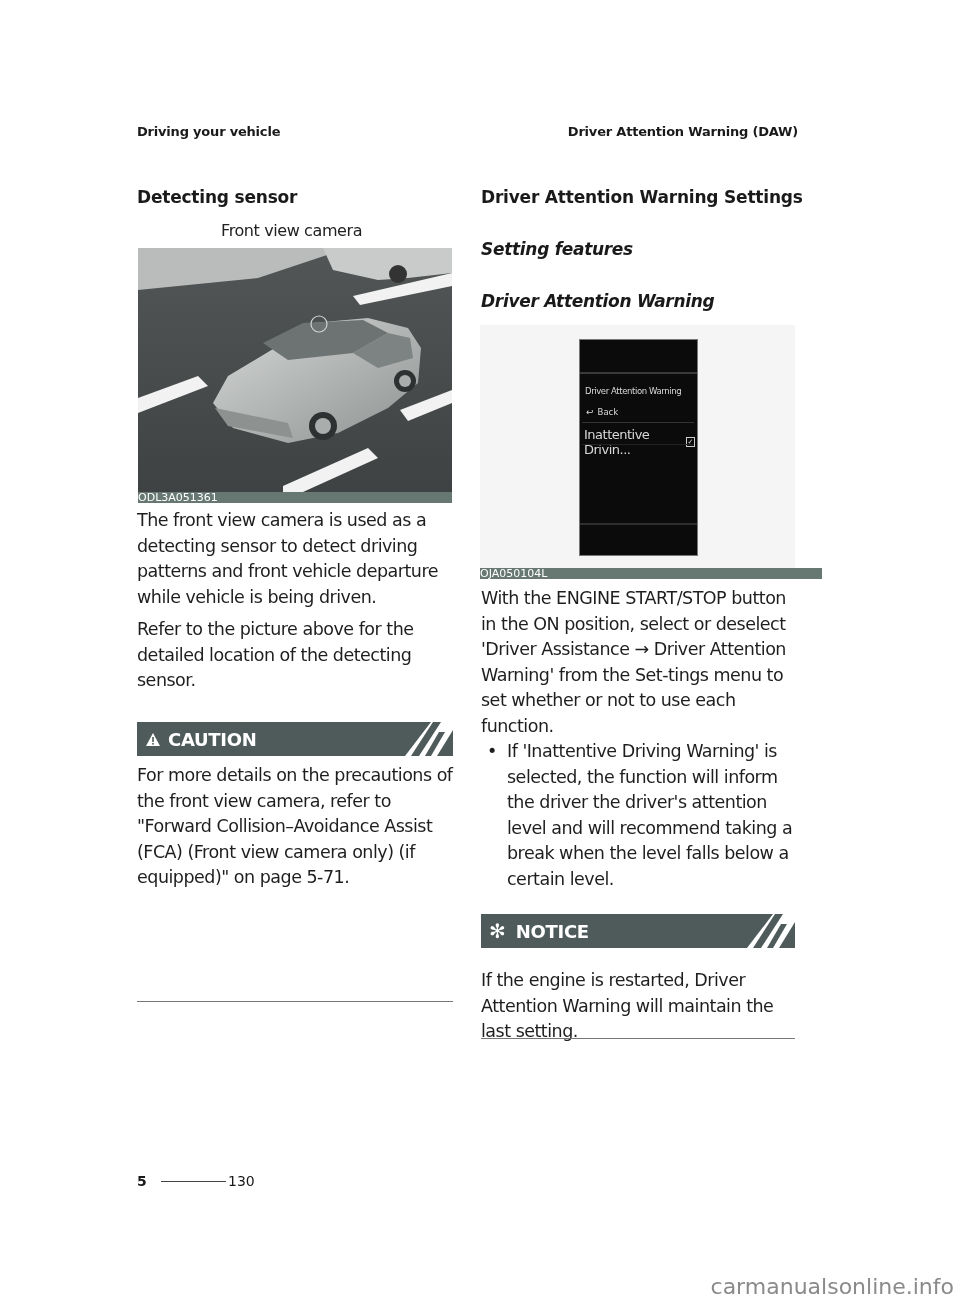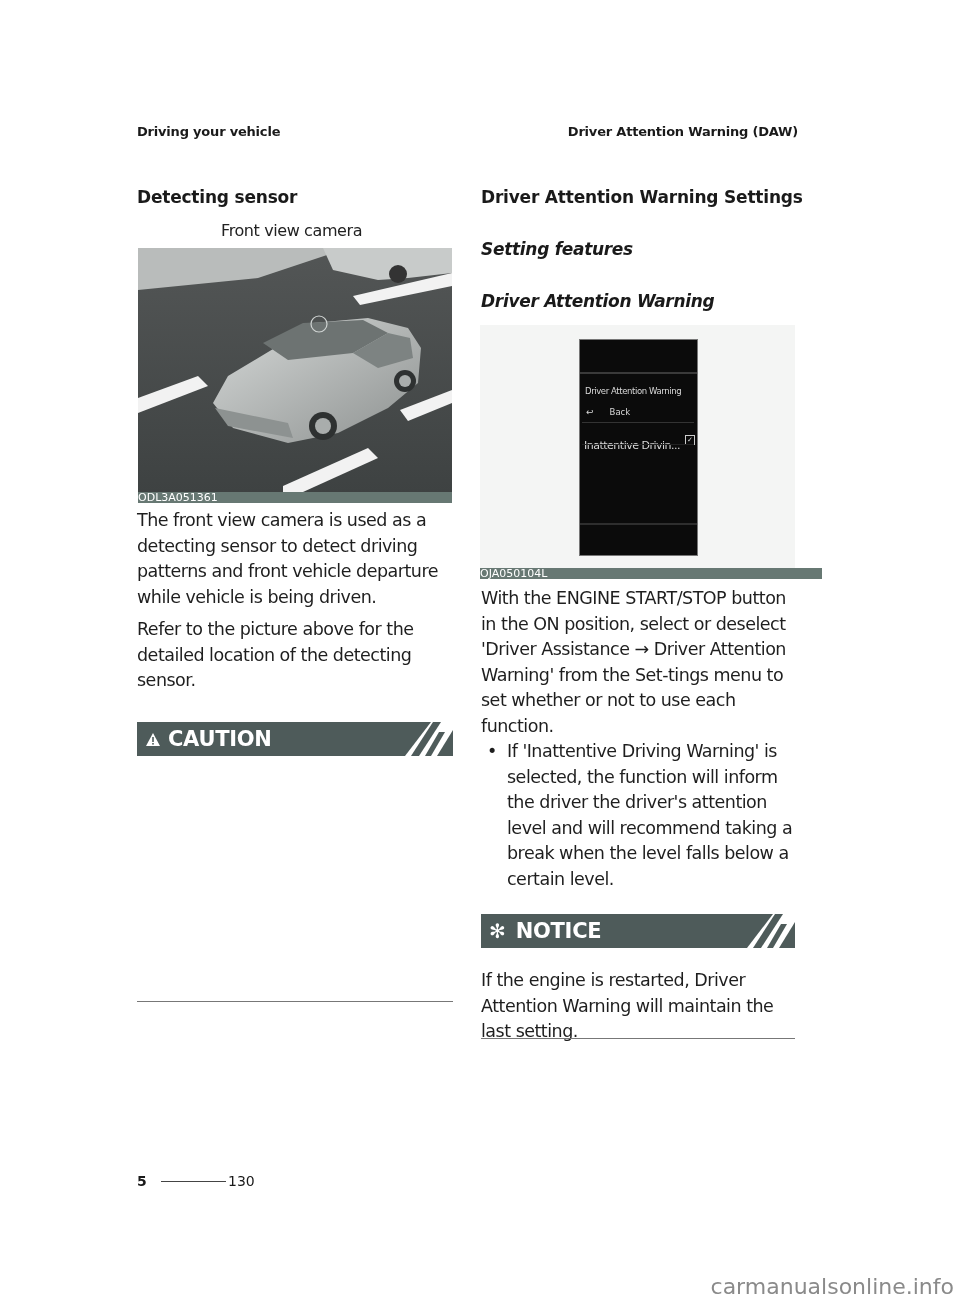--- a/index.html
+++ b/index.html
@@ -5,21 +5,21 @@
   html,body{margin:0;padding:0;background:#fff;}
   body{width:960px;height:1303px;position:relative;overflow:hidden;font-family:"DejaVu Sans",sans-serif;color:#1a1a1a;}
   .abs{position:absolute;}
   .hdr{font-family:"DejaVu Sans",sans-serif;font-weight:bold;font-size:13px;letter-spacing:-0.2px;top:124px;}
   .h2{font-weight:bold;font-size:17px;letter-spacing:-0.2px;}
   .h3i{font-weight:bold;font-style:italic;font-size:17px;letter-spacing:-0.3px;}
   .body{font-size:17.5px;line-height:25.5px;letter-spacing:-0.5px;color:#1e1e1e;}
   .body p{margin:0 0 7px 0;}
   .caption{background:#677873;color:#fff;font-size:11px;text-align:left;line-height:11px;height:11px;}
   .banner{background:#4e5b5a;color:#fff;height:34px;display:flex;align-items:center;overflow:hidden;}
-  .banner .t{font-weight:bold;font-size:21px;letter-spacing:-0.3px;}
+  .banner .t{font-weight:bold;font-size:18px;letter-spacing:-0.3px;}
   .stripes{position:absolute;right:0;top:0;width:48px;height:34px;}
   .rule{height:1px;background:#777;}
   .bullet{display:flex;}
   .bullet .dot{width:26px;flex:none;padding-left:6px;box-sizing:border-box;}
   .screen{background:#0b0b0b;}
   .screen .txt{color:#d9d9d9;font-size:8.5px;font-family:"DejaVu Sans",sans-serif;letter-spacing:-0.4px;position:absolute;white-space:nowrap;}
   .watermark{color:#8a8a8a;font-size:22px;letter-spacing:0px;}
 </style>
 </head>
 <body>
@@ -84,38 +84,39 @@
     <rect width="48" height="34" fill="#ffffff"></rect>
     <polygon points="0,0 26,0 0,34" fill="#4e5b5a"></polygon>
     <polygon points="20,34 34,10 40,10 26,34" fill="#4e5b5a"></polygon>
     <polygon points="9,34 30,0 48,0 48,0 30,34" fill="none"></polygon>
     <polygon points="32,34 48,8 48,34" fill="#4e5b5a"></polygon>
     <polygon points="6,34 28,0 36,0 14,34" fill="#4e5b5a"></polygon>
   </svg>
 </div>
 
 <div class="abs body" style="left:137px;top:763px;width:320px;">
+  <p>For more details on the precautions of the front view camera, refer to "Forward Collision–Avoidance Assist (FCA) (Front view camera only) (if equipped)" on page 5-71.</p>
 </div>
 <div class="abs rule" style="left:137px;top:1001px;width:316px;"></div>
 
 <div class="abs h2" style="left:481px;top:187px;">Driver Attention Warning Settings</div>
 <div class="abs h3i" style="left:481px;top:239px;">Setting features</div>
 <div class="abs h3i" style="left:481px;top:291px;">Driver Attention Warning</div>
 
 <div class="abs" style="left:480px;top:325px;width:315px;height:254px;background:#f4f5f4;">
   <div class="abs screen" style="left:99px;top:14px;width:117px;height:215px;border:1px solid #777;">
     <div class="abs" style="left:0;top:32px;width:117px;height:2px;background:#3a3a3a;"></div>
     <div class="txt" style="left:5px;top:46px;">Driver Attention Warning</div>
     <div class="abs" style="left:6px;top:67px;display:flex;align-items:center;">
       <span style="color:#d9d9d9;font-size:9px;margin-right:4px;">↩</span>
-      <span style="color:#d9d9d9;font-size:8.5px;margin-left:12px;">Back</span>
+      <span style="color:#d9d9d9;font-size:8.5px;">Back</span>
     </div>
     <div class="abs" style="left:2px;top:82px;width:112px;height:1px;background:#333;"></div>
     <div class="abs" style="left:4px;top:87px;width:111px;display:flex;align-items:center;justify-content:space-between;">
-      <span style="color:#d9d9d9;font-size:11px;letter-spacing:-0.5px;margin-top:12px;">Inattentive Drivin...</span>
+      <span style="color:#d9d9d9;font-size:13px;letter-spacing:-0.5px;">Inattentive Drivin...</span>
       <span style="width:8px;height:8px;border:1px solid #ccc;display:inline-flex;align-items:center;justify-content:center;font-size:7px;color:#ddd;line-height:8px;">✓</span>
     </div>
     <div class="abs" style="left:2px;top:104px;width:112px;height:1px;background:#222;"></div>
     <div class="abs" style="left:0;top:183px;width:117px;height:2px;background:#2e2e2e;"></div>
   </div>
   <div class="abs caption" style="left:0;top:243px;width:342px;">OJA050104L</div>
 </div>
 
 <div class="abs body" style="left:481px;top:586px;width:318px;">
   <p style="margin-bottom:0;">With the ENGINE START/STOP button in the ON position, select or deselect 'Driver Assistance → Driver Attention Warning' from the Set-tings menu to set whether or not to use each function.</p>

